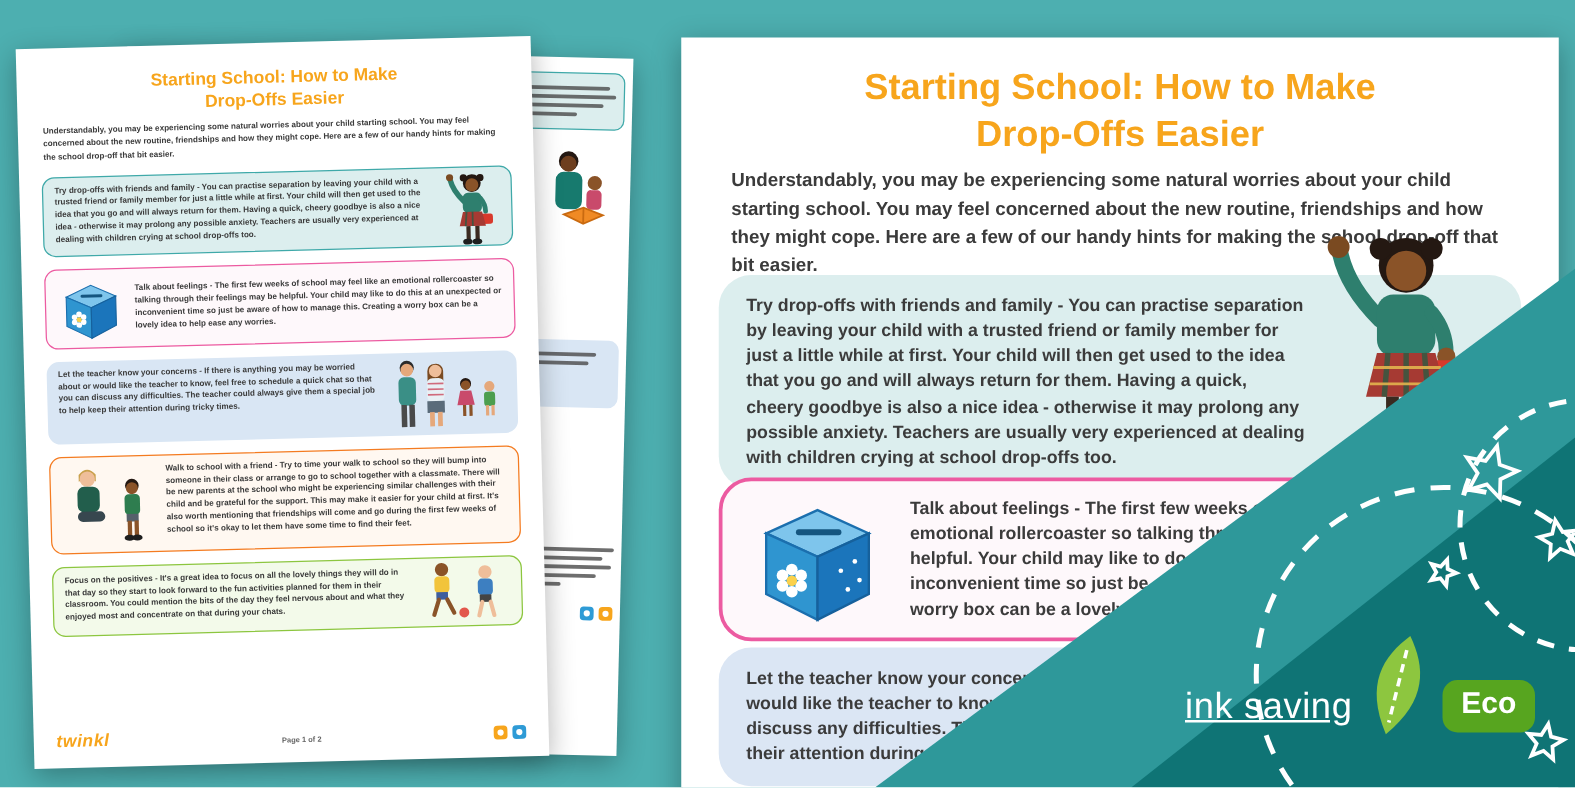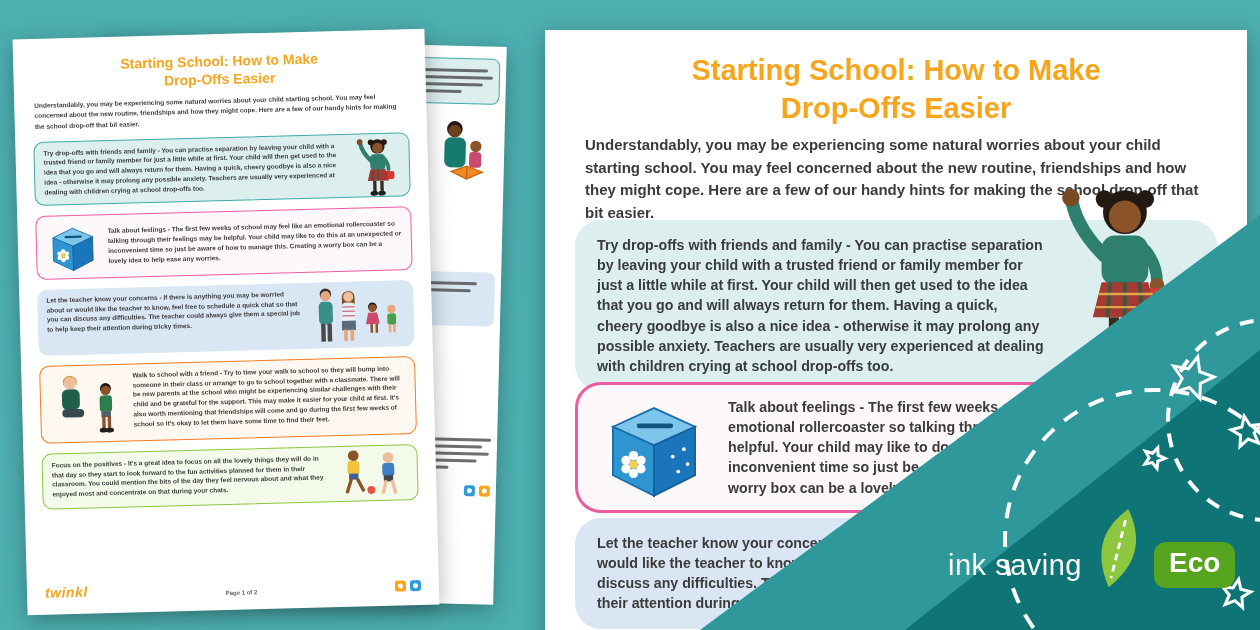--- a/index.html
+++ b/index.html
@@ -55,24 +55,24 @@
   .frag{border-radius:8px;padding:6px;box-sizing:border-box;}
   .frag-teal{background:#DCEEEE;border:1.5px solid #3FA9A9;}
   .frag-blue{background:#D9E6F4;margin-top:78px;height:54px;position:relative;}
   .frag-blue .redbag{position:absolute;left:8px;top:10px;width:16px;height:13px;border-radius:3px;background:#D8392C;}
   .s2-text{margin-top:112px;}
   .s2-logos{margin-top:16px;display:flex;justify-content:flex-end;gap:4px;}
 
   
   #decor{position:absolute;inset:0;z-index:4;pointer-events:none;}
   .eco-badge{position:absolute;left:948px;top:540px;display:flex;align-items:center;gap:10px;z-index:6;}
-  .ink-text{color:#fff;font-size:29px;font-weight:500;letter-spacing:.5px;}
+  .ink-text{color:#fff;font-size:29px;font-weight:500;letter-spacing:.5px;text-decoration:underline;}
   .leaf-wrap{position:relative;width:52px;height:50px;}
   .leaf-wrap svg{position:absolute;left:0;bottom:-10px;width:52px;height:100px;transform:rotate(14deg);}
-  .eco-chip{background:#57A51F;color:#fff;border-radius:12px;padding:5px 15px 9px;font-size:28px;font-weight:700;}
+  .eco-chip{background:#57A51F;color:#fff;border-radius:12px;padding:5px 15px 9px;font-size:24px;font-weight:700;}
 </style>
 </head>
 <body>
 
 <div class="canvas">
 
   <div class="sheet" id="sheetR">
     <div class="inner">
       <div class="r-title">
         <div>Starting School: How to Make</div>

